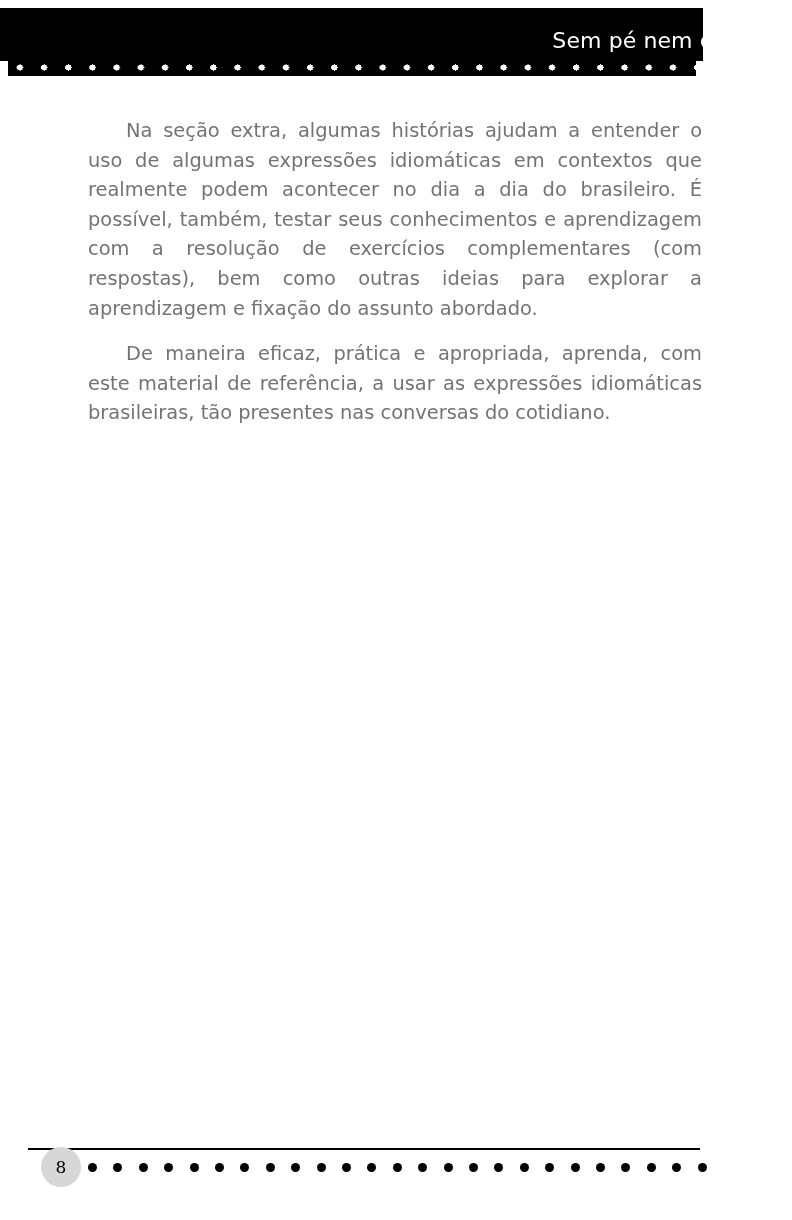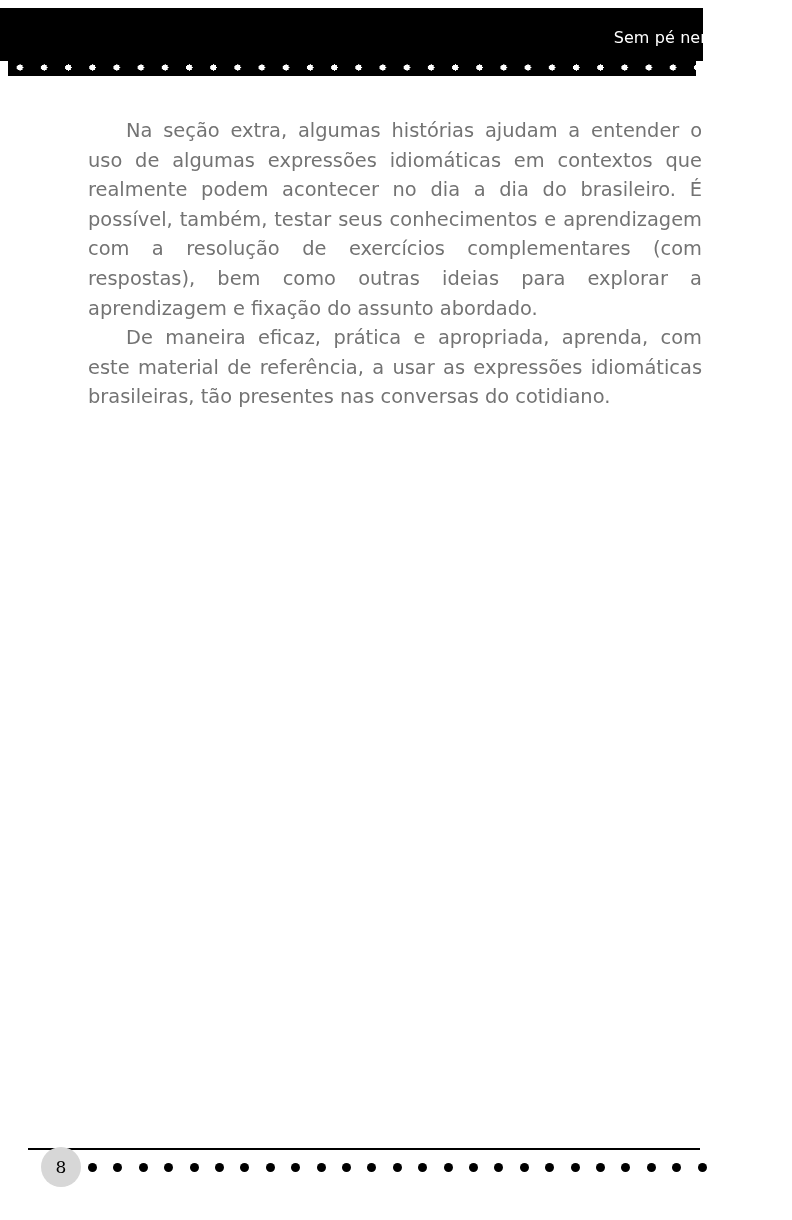--- a/index.html
+++ b/index.html
@@ -23,21 +23,21 @@
     left: 0;
     width: 703px;
     height: 53px;
     background: #000000;
   }
   .header-title {
     position: absolute;
     top: 30px;
     right: 13px;
     color: #ffffff;
-    font-size: 16px;
+    font-size: 22px;
     letter-spacing: 0.1px;
     line-height: 1;
     white-space: nowrap;
   }
   
   .header-dots {
     position: absolute;
     top: 61px;
     left: 8px;
     width: 688px;
@@ -67,21 +67,21 @@
   .para {
     margin: 0;
     font-size: 19.4px;
     line-height: 29.6px;
     text-align: justify;
     text-indent: 38px;
     color: #737373;
     hyphens: manual;
   }
   .para + .para {
-    margin-top: 0px;
+    margin-top: 16px;
   }
 
   
   .footer {
     position: absolute;
     left: 0;
     top: 1140px;
     width: 792px;
     height: 60px;
   }

